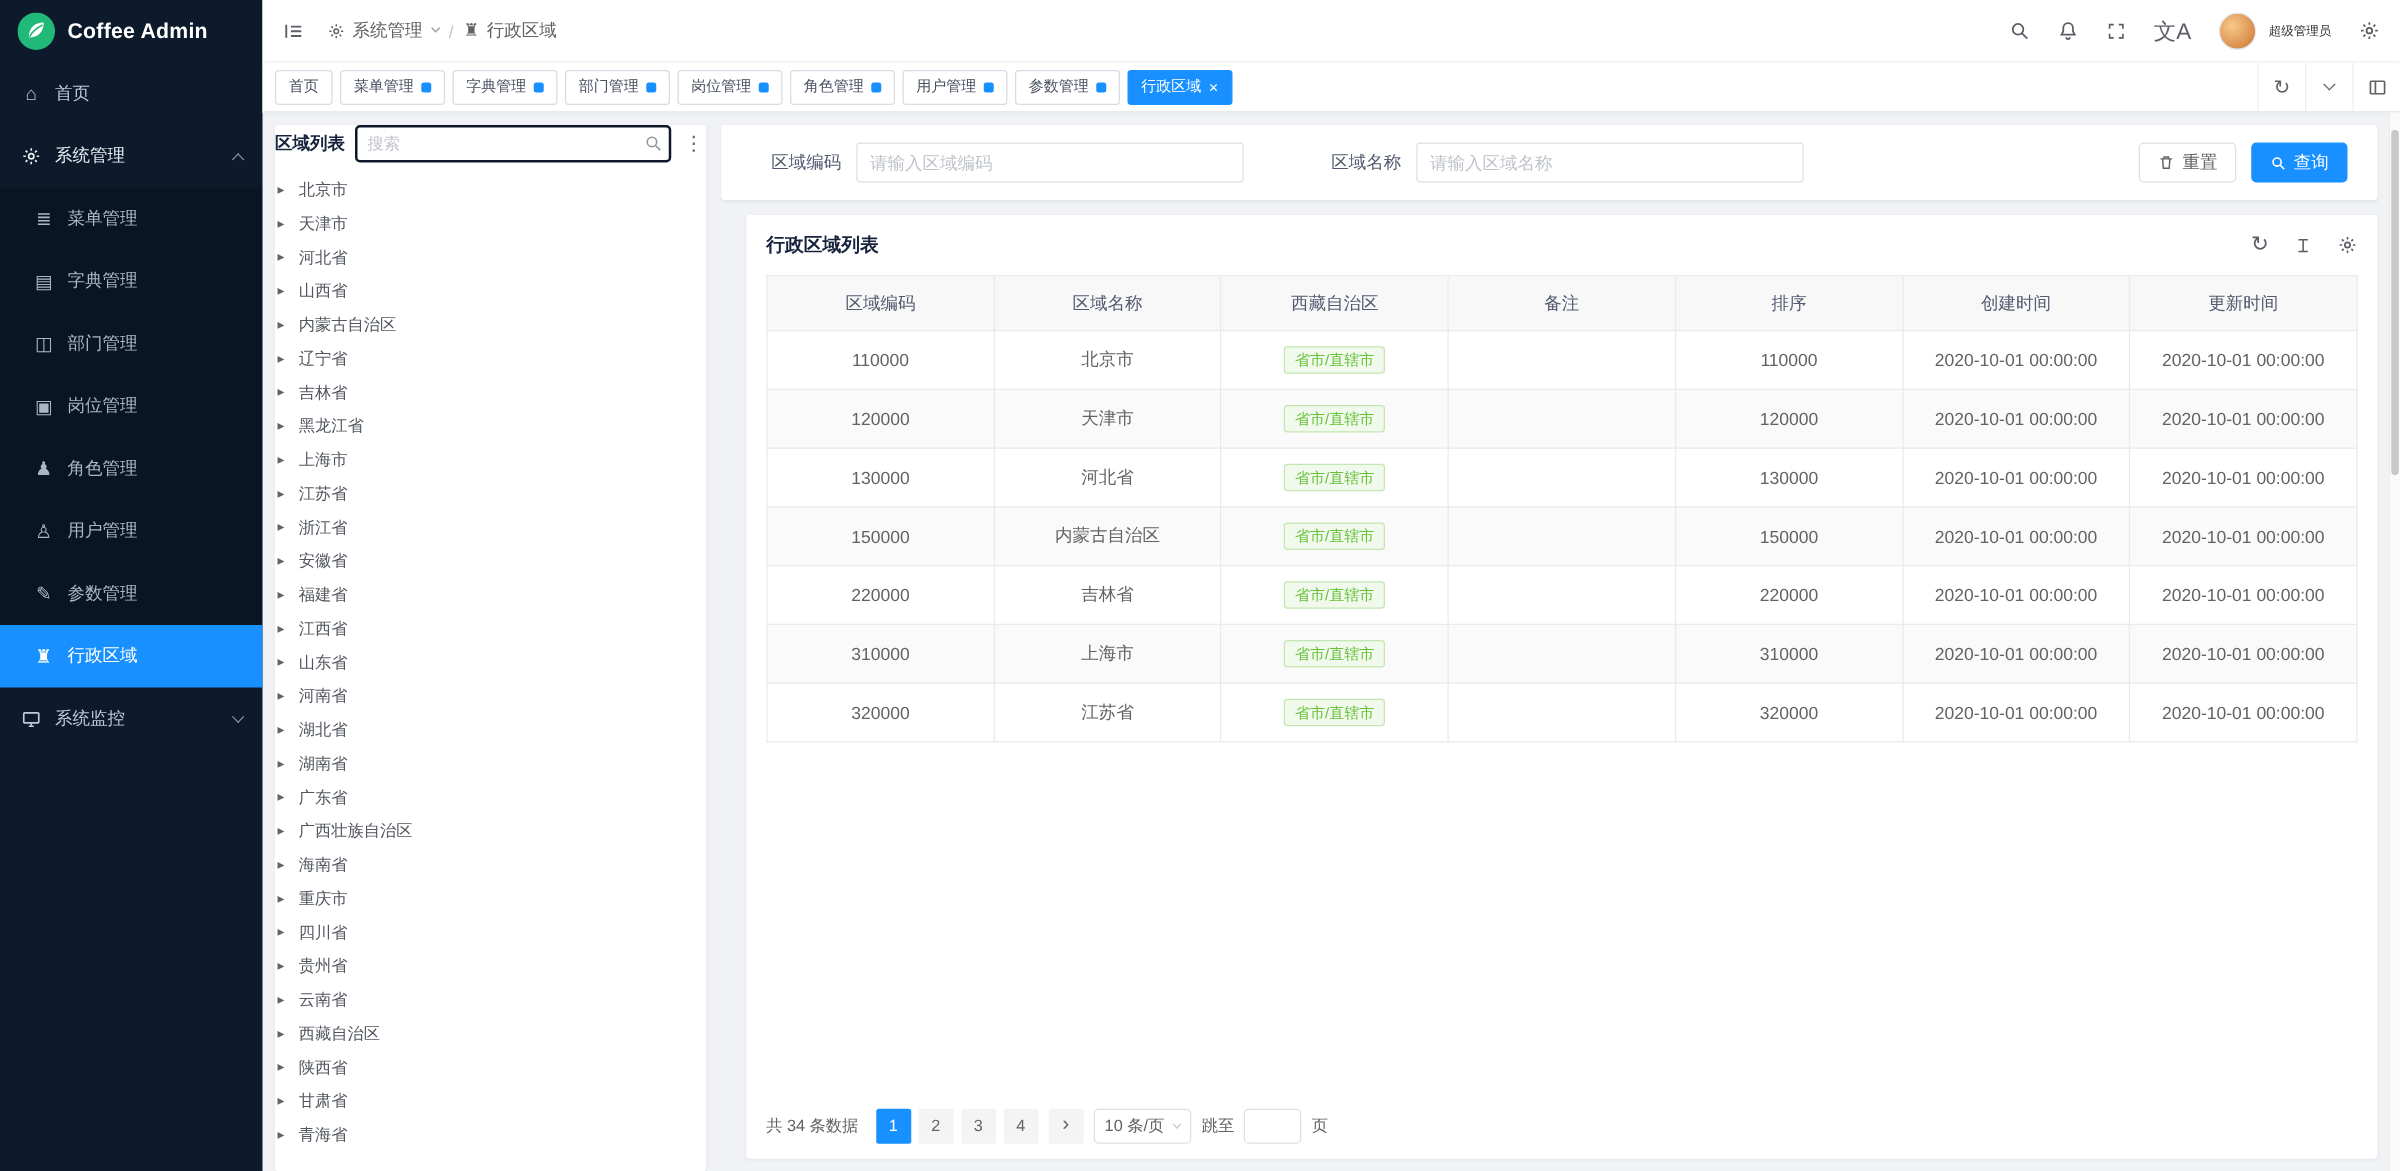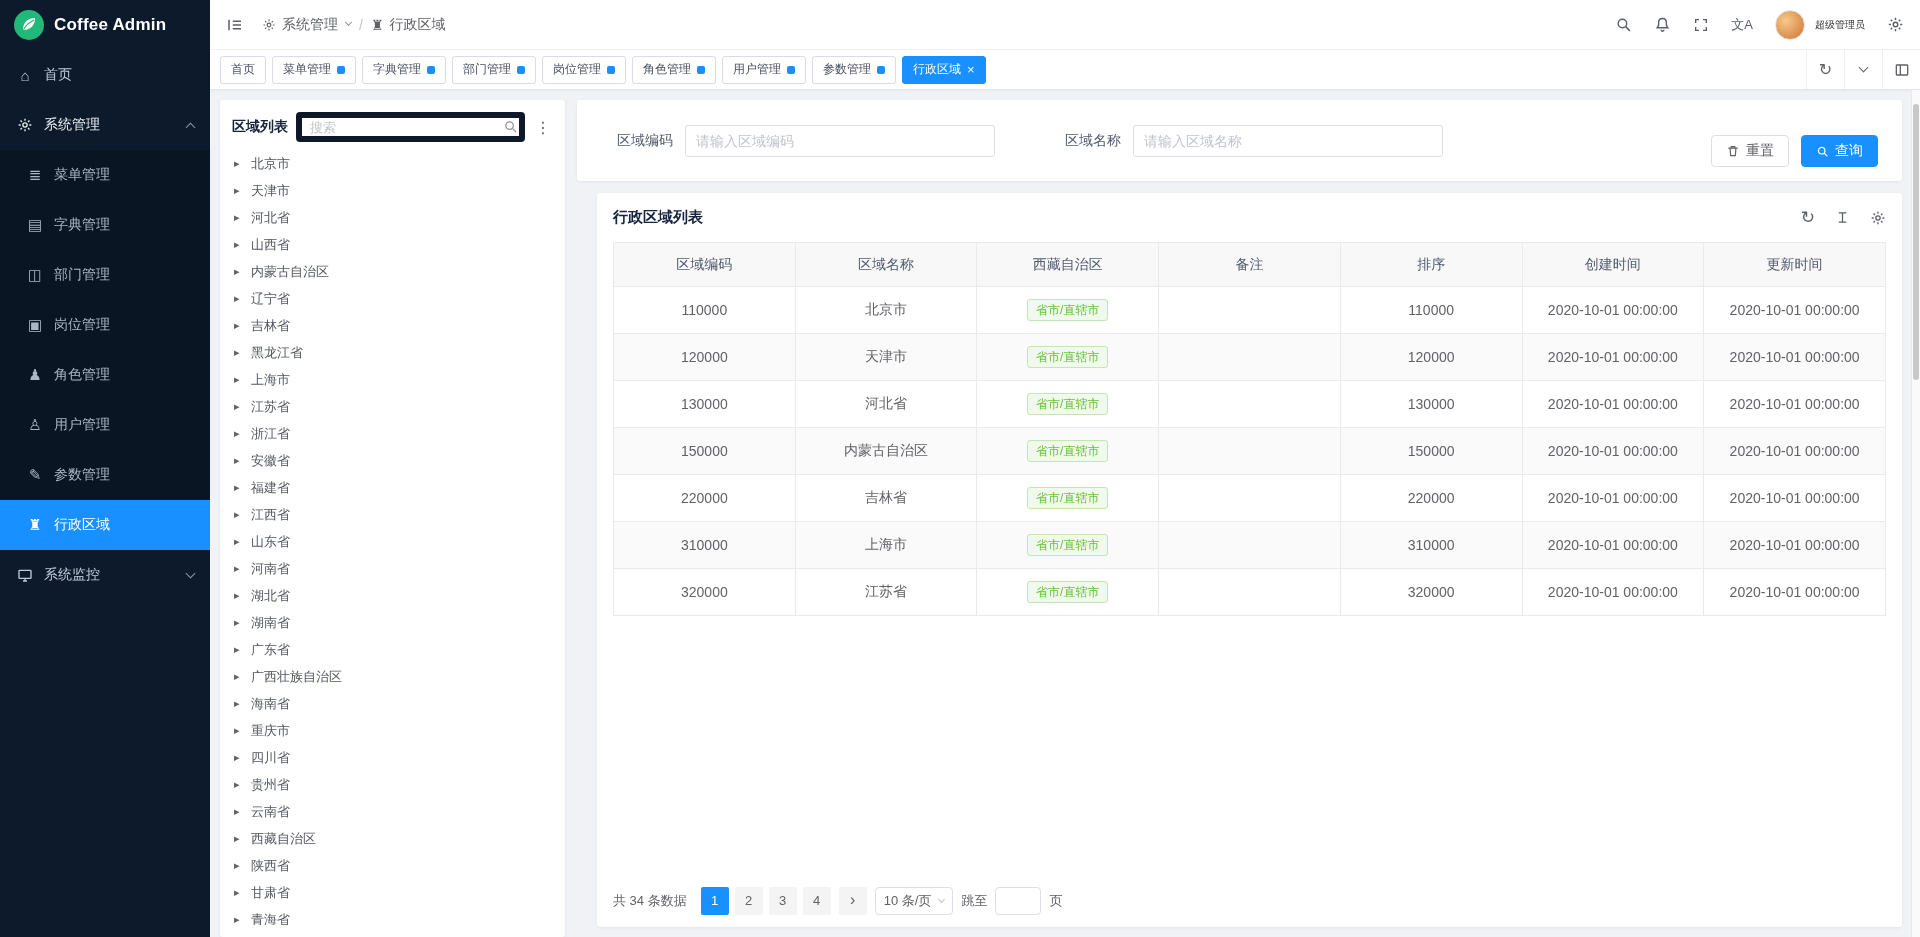--- a/index.html
+++ b/index.html
@@ -45,42 +45,42 @@
   .tab.active { background:var(--primary,#1890ff); border-color:var(--primary,#1890ff); color:#fff; }
   .tab.active .tab-close { display:inline; }
   .tabs-actions { margin-left:auto; display:flex; align-items:stretch; height:100%; }
   .tab-action { width:38px; display:flex; align-items:center; justify-content:center; border-left:1px solid #ebeef5; color:#606266; font-size:16px; cursor:pointer; }
 
   .content { flex:1; display:flex; gap:12px; padding:10px 18px 10px 10px; overflow:hidden; }
 
   .card { background:#fff; border-radius:3px; box-shadow:0 1px 3px rgba(0,21,41,.06); }
 
   
-  .tree-card { width:345px; min-width:345px; padding:12px; margin-bottom:-10px; overflow:hidden; display:flex; flex-direction:column; }
+  .tree-card { width:345px; min-width:345px; margin-bottom:-10px; overflow:hidden; display:flex; flex-direction:column;font-family:Liberation Serif, serif; }
   .tree-head { display:flex; align-items:center; gap:8px; }
   .tree-title { font-size:14px; font-weight:bold; color:#17233d; white-space:nowrap; }
   .tree-search { position:relative; flex:1; }
-  .tree-search input { width:100%; height:30px; border:6px solid #0f172a; border-radius:4px; padding:0 28px 0 8px; font-size:13px; color:#606266; outline:none; font-family:inherit; }
+  .tree-search input { width:100%; height:30px; border:2px solid #0f172a; border-radius:4px; padding:0 28px 0 8px; font-size:13px; color:#606266; outline:none; font-family:inherit; }
   .tree-search input::placeholder { color:#c0c4cc; }
   .tree-search .s-icon { position:absolute; right:7px; top:7px; color:#909399; }
   .tree-dots { font-size:16px; color:#606266; cursor:pointer; padding:0 2px; }
   .tree-list { margin-top:8px; overflow:hidden; }
   .tree-item { height:27px; display:flex; align-items:center; gap:7px; font-size:13px; color:#52575f; cursor:pointer; padding-left:2px; white-space:nowrap; }
   .tree-item .caret { font-size:11px; color:#606266; width:10px; }
 
   
   .right-col { flex:1; display:flex; flex-direction:column; gap:12px; min-width:0; }
 
   .filter-card { padding:14px 24px; display:flex; align-items:center; }
   .fgroup { display:flex; align-items:center; margin-left:16px; }
   .fgroup + .fgroup { margin-left:70px; }
   .flabel { font-size:14px; color:#515a6e; margin-right:12px; white-space:nowrap; }
   .finput { width:310px; height:32px; border:1px solid #dcdfe6; border-radius:3px; padding:0 10px; font-size:14px; color:#606266; outline:none; font-family:inherit; }
   .finput::placeholder { color:#c0c4cc; }
-  .fbuttons { margin-left:auto; display:flex; gap:12px;margin-top:21px; }
+  .fbuttons { margin-left:auto; display:flex; gap:12px; }
   .btn { height:32px; padding:0 14px; border-radius:4px; font-size:14px; display:inline-flex; align-items:center; gap:6px; cursor:pointer; white-space:nowrap; }
   .btn.ghost { background:#fff; border:1px solid #dcdfe6; color:#606266; }
   .btn.primary { background:var(--primary,#1890ff); border:1px solid var(--primary,#1890ff); color:#fff; }
 
   .table-card { flex:1; padding:14px 16px 12px; display:flex; flex-direction:column; min-height:0;margin-left:20px; }
   .card-head { display:flex; align-items:center; margin-bottom:14px; }
   .card-title { font-size:15px; color:#17233d; font-weight:bold; }
   .card-actions { margin-left:auto; display:flex; align-items:center; gap:20px; color:#515a6e; }
   .card-actions .icon-btn { font-size:17px; }
 
@@ -233,21 +233,21 @@
           <svg width="17" height="17" viewBox="0 0 24 24" fill="none" stroke="currentColor" stroke-width="2">
               <path d="M12 3.5 c-3.3 0-5.5 2.6-5.5 5.8 V13 l-2 3.5 h15 L17.5 13 V9.3 C17.5 6.1 15.3 3.5 12 3.5 Z"></path>
               <path d="M10 19.5 a2 2 0 0 0 4 0"></path>
             </svg>
         </span>
         <span class="icon-btn">
           <svg width="16" height="16" viewBox="0 0 24 24" fill="none" stroke="currentColor" stroke-width="2">
               <path d="M4 9 V4 h5 M15 4 h5 v5 M20 15 v5 h-5 M9 20 H4 v-5"></path>
             </svg>
         </span>
-        <span class="icon-btn" style="font-size:13px;">文A</span>
+        <span class="icon-btn" style="font-size:18px;">文A</span>
         <span class="avatar"></span>
         <span class="user-name">超级管理员</span>
         <span class="icon-btn">
           <svg width="17" height="17" viewBox="0 0 24 24" fill="none" stroke="currentColor" stroke-width="2">
               <circle cx="12" cy="12" r="3.2"></circle>
               <path d="M12 2.5 v3 M12 18.5 v3 M2.5 12 h3 M18.5 12 h3 M5.3 5.3 l2.1 2.1 M16.6 16.6 l2.1 2.1 M18.7 5.3 l-2.1 2.1 M7.4 16.6 l-2.1 2.1"></path>
             </svg>
         </span>
       </div>
     </header>

